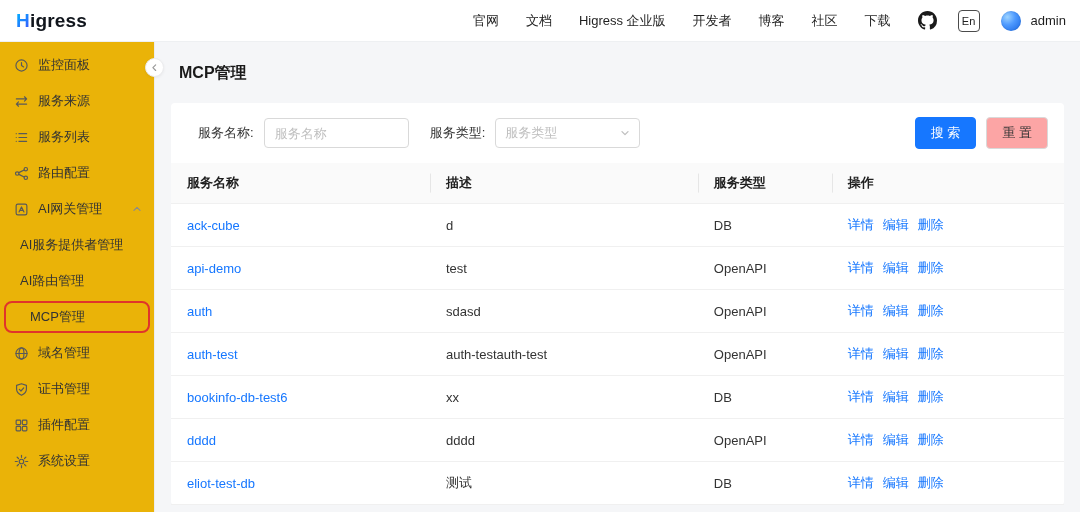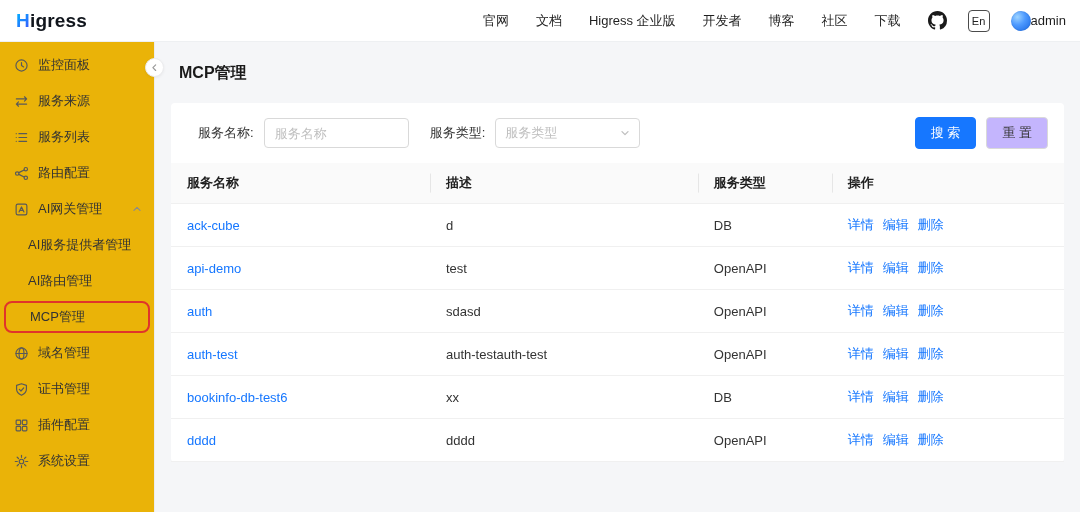--- a/index.html
+++ b/index.html
@@ -11,53 +11,53 @@
     display:flex; align-items:center; padding:0 14px 0 16px; }
   .logo { font-size:19px; font-weight:700; color:#10151c; letter-spacing:.2px; cursor:pointer; }
   .logo .logo-h { background:linear-gradient(135deg,#00b2ff 10%,#3a57ff 90%);
     -webkit-background-clip:text; background-clip:text; color:transparent; }
   .topnav { margin-left:auto; display:flex; align-items:center; gap:27px; }
   .topnav a { color:#1f1f1f; text-decoration:none; white-space:nowrap; cursor:pointer; }
   .top-right { display:flex; align-items:center; gap:21px; margin-left:27px; }
   .gh { display:flex; align-items:center; cursor:pointer; }
   .lang { width:22px; height:22px; border:1px solid #4b4b4b; border-radius:4px; font-size:11px;
     display:flex; align-items:center; justify-content:center; color:#222; cursor:pointer;text-align:center; }
-  .user-wrap { display:flex; align-items:center; gap:0; }
+  .user-wrap { display:flex; align-items:center; gap:10px; }
   .avatar { width:20px; height:20px; border-radius:50%;
     background:radial-gradient(circle at 32% 30%, #9ed4ff 0%, #4f9bff 40%, #1463e0 100%);
     box-shadow:inset 0 0 0 1px rgba(0,0,0,.05); cursor:pointer; }
   .user-name { color:#1f1f1f; }
 
   
   .layout { display:flex; height:470px; }
 
   
   .sidebar { position:relative; width:155px; background:#eab308; border-right:1px solid #ececee;
     padding-top:5px; flex:none; }
   .side-item { height:36px; display:flex; align-items:center; gap:9px; padding:0 12px 0 14px;
     color:#333; cursor:pointer; white-space:nowrap; }
   .s-icon { width:15px; height:15px; display:flex; align-items:center; color:#595959; flex:none; }
   .s-label { overflow:hidden; text-overflow:ellipsis; }
   .s-chev { margin-left:auto; color:#8c8c8c; display:flex; align-items:center; }
-  .side-sub { height:36px; display:flex; align-items:center; padding-left:28px; color:#333;
+  .side-sub { height:36px; display:flex; align-items:center; padding-left:20px; color:#333;
     cursor:pointer; white-space:nowrap; }
   .side-sub.highlighted { height:32px; margin:2px 4px; padding-left:24px;
     border:2px solid #e0342b; border-radius:8px; }
   .collapse { position:absolute; top:16px; right:-10px; width:19px; height:19px; background:#fff;
     border:1px solid #ececee; border-radius:50%; display:flex; align-items:center;
     justify-content:center; color:#999; cursor:pointer; z-index:6; box-shadow:0 1px 3px rgba(0,0,0,.06); }
 
   
   .main { flex:1; min-width:0; }
   .page-title { font-size:16px; font-weight:700; color:#1a1a1a; margin:21px 24px 19px; }
   .card { margin:0 16px; background:#fff; border-radius:4px; }
 
   
   .toolbar { display:flex; align-items:center; padding:14px 16px; gap:10px; }
-  .btn { height:32px; padding:0 15px; border-radius:4px; border:1px solid #d9d9d9; background:#c4b5fd;
+  .btn { height:32px; padding:0 15px; border-radius:4px; border:1px solid #d9d9d9; background:#fca5a5;
     font-size:13px; color:#333; cursor:pointer; font-family:inherit; white-space:nowrap; }
   .btn.primary { background:#1677ff; border-color:#1677ff; color:#fff; }
   .f-label { color:#333; margin-left:11px; white-space:nowrap; }
   .f-input { width:145px; height:30px; border:1px solid #d9d9d9; border-radius:4px; padding:0 10px;
     font-size:13px; font-family:inherit; color:#333; }
   .f-input::placeholder { color:#bfbfbf; }
   .f-select { width:145px; height:30px; border:1px solid #d9d9d9; border-radius:4px; padding:0 9px;
     display:flex; align-items:center; justify-content:space-between; color:#bfbfbf; cursor:pointer;
     background:#fff; }
   .f-select .chev { color:#bfbfbf; display:flex; }
@@ -284,17 +284,23 @@
     <td>xx</td>
     <td>DB</td>
     <td class="actions"><a class="link">详情</a><a class="link">编辑</a><a class="link">删除</a></td>
   </tr>
             <tr>
     <td><a class="link">dddd</a></td>
     <td>dddd</td>
     <td>OpenAPI</td>
     <td class="actions"><a class="link">详情</a><a class="link">编辑</a><a class="link">删除</a></td>
   </tr>
+            <tr>
+    <td><a class="link">eliot-test-db</a></td>
+    <td>测试</td>
+    <td>DB</td>
+    <td class="actions"><a class="link">详情</a><a class="link">编辑</a><a class="link">删除</a></td>
+  </tr>
           </tbody>
       </table>
     </section>
   </main>
 </div>
 
 </body></html>

